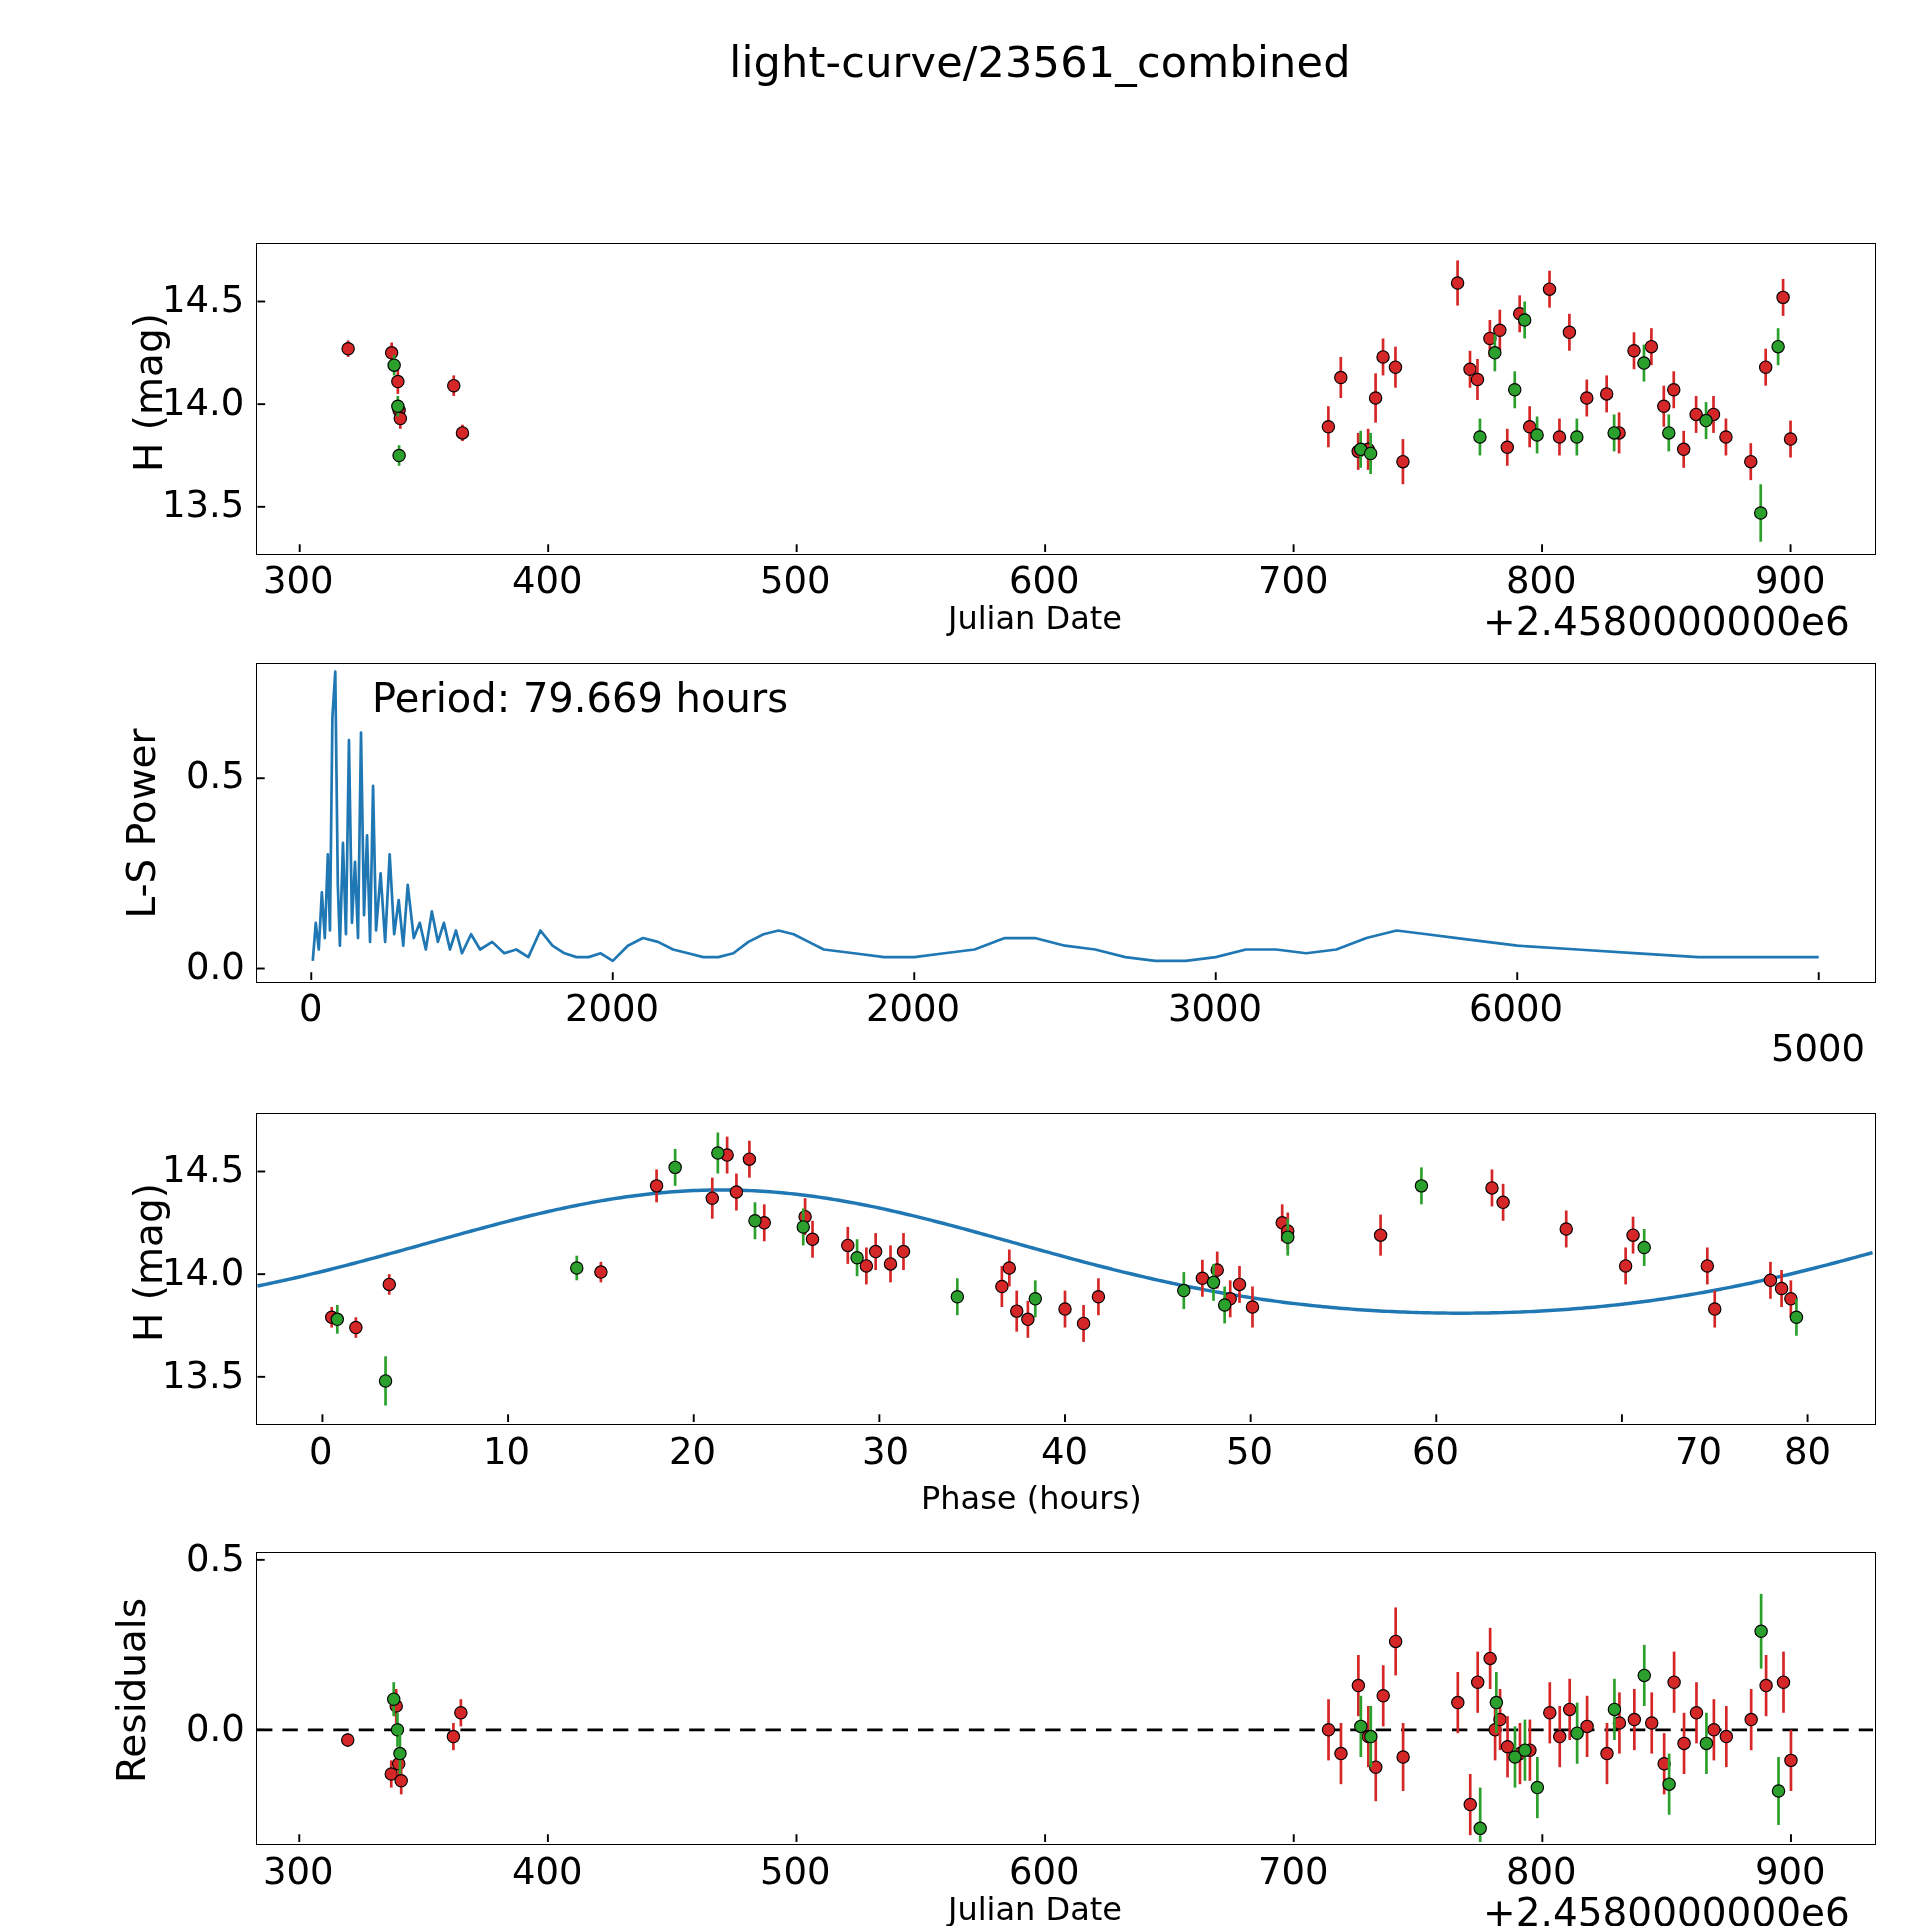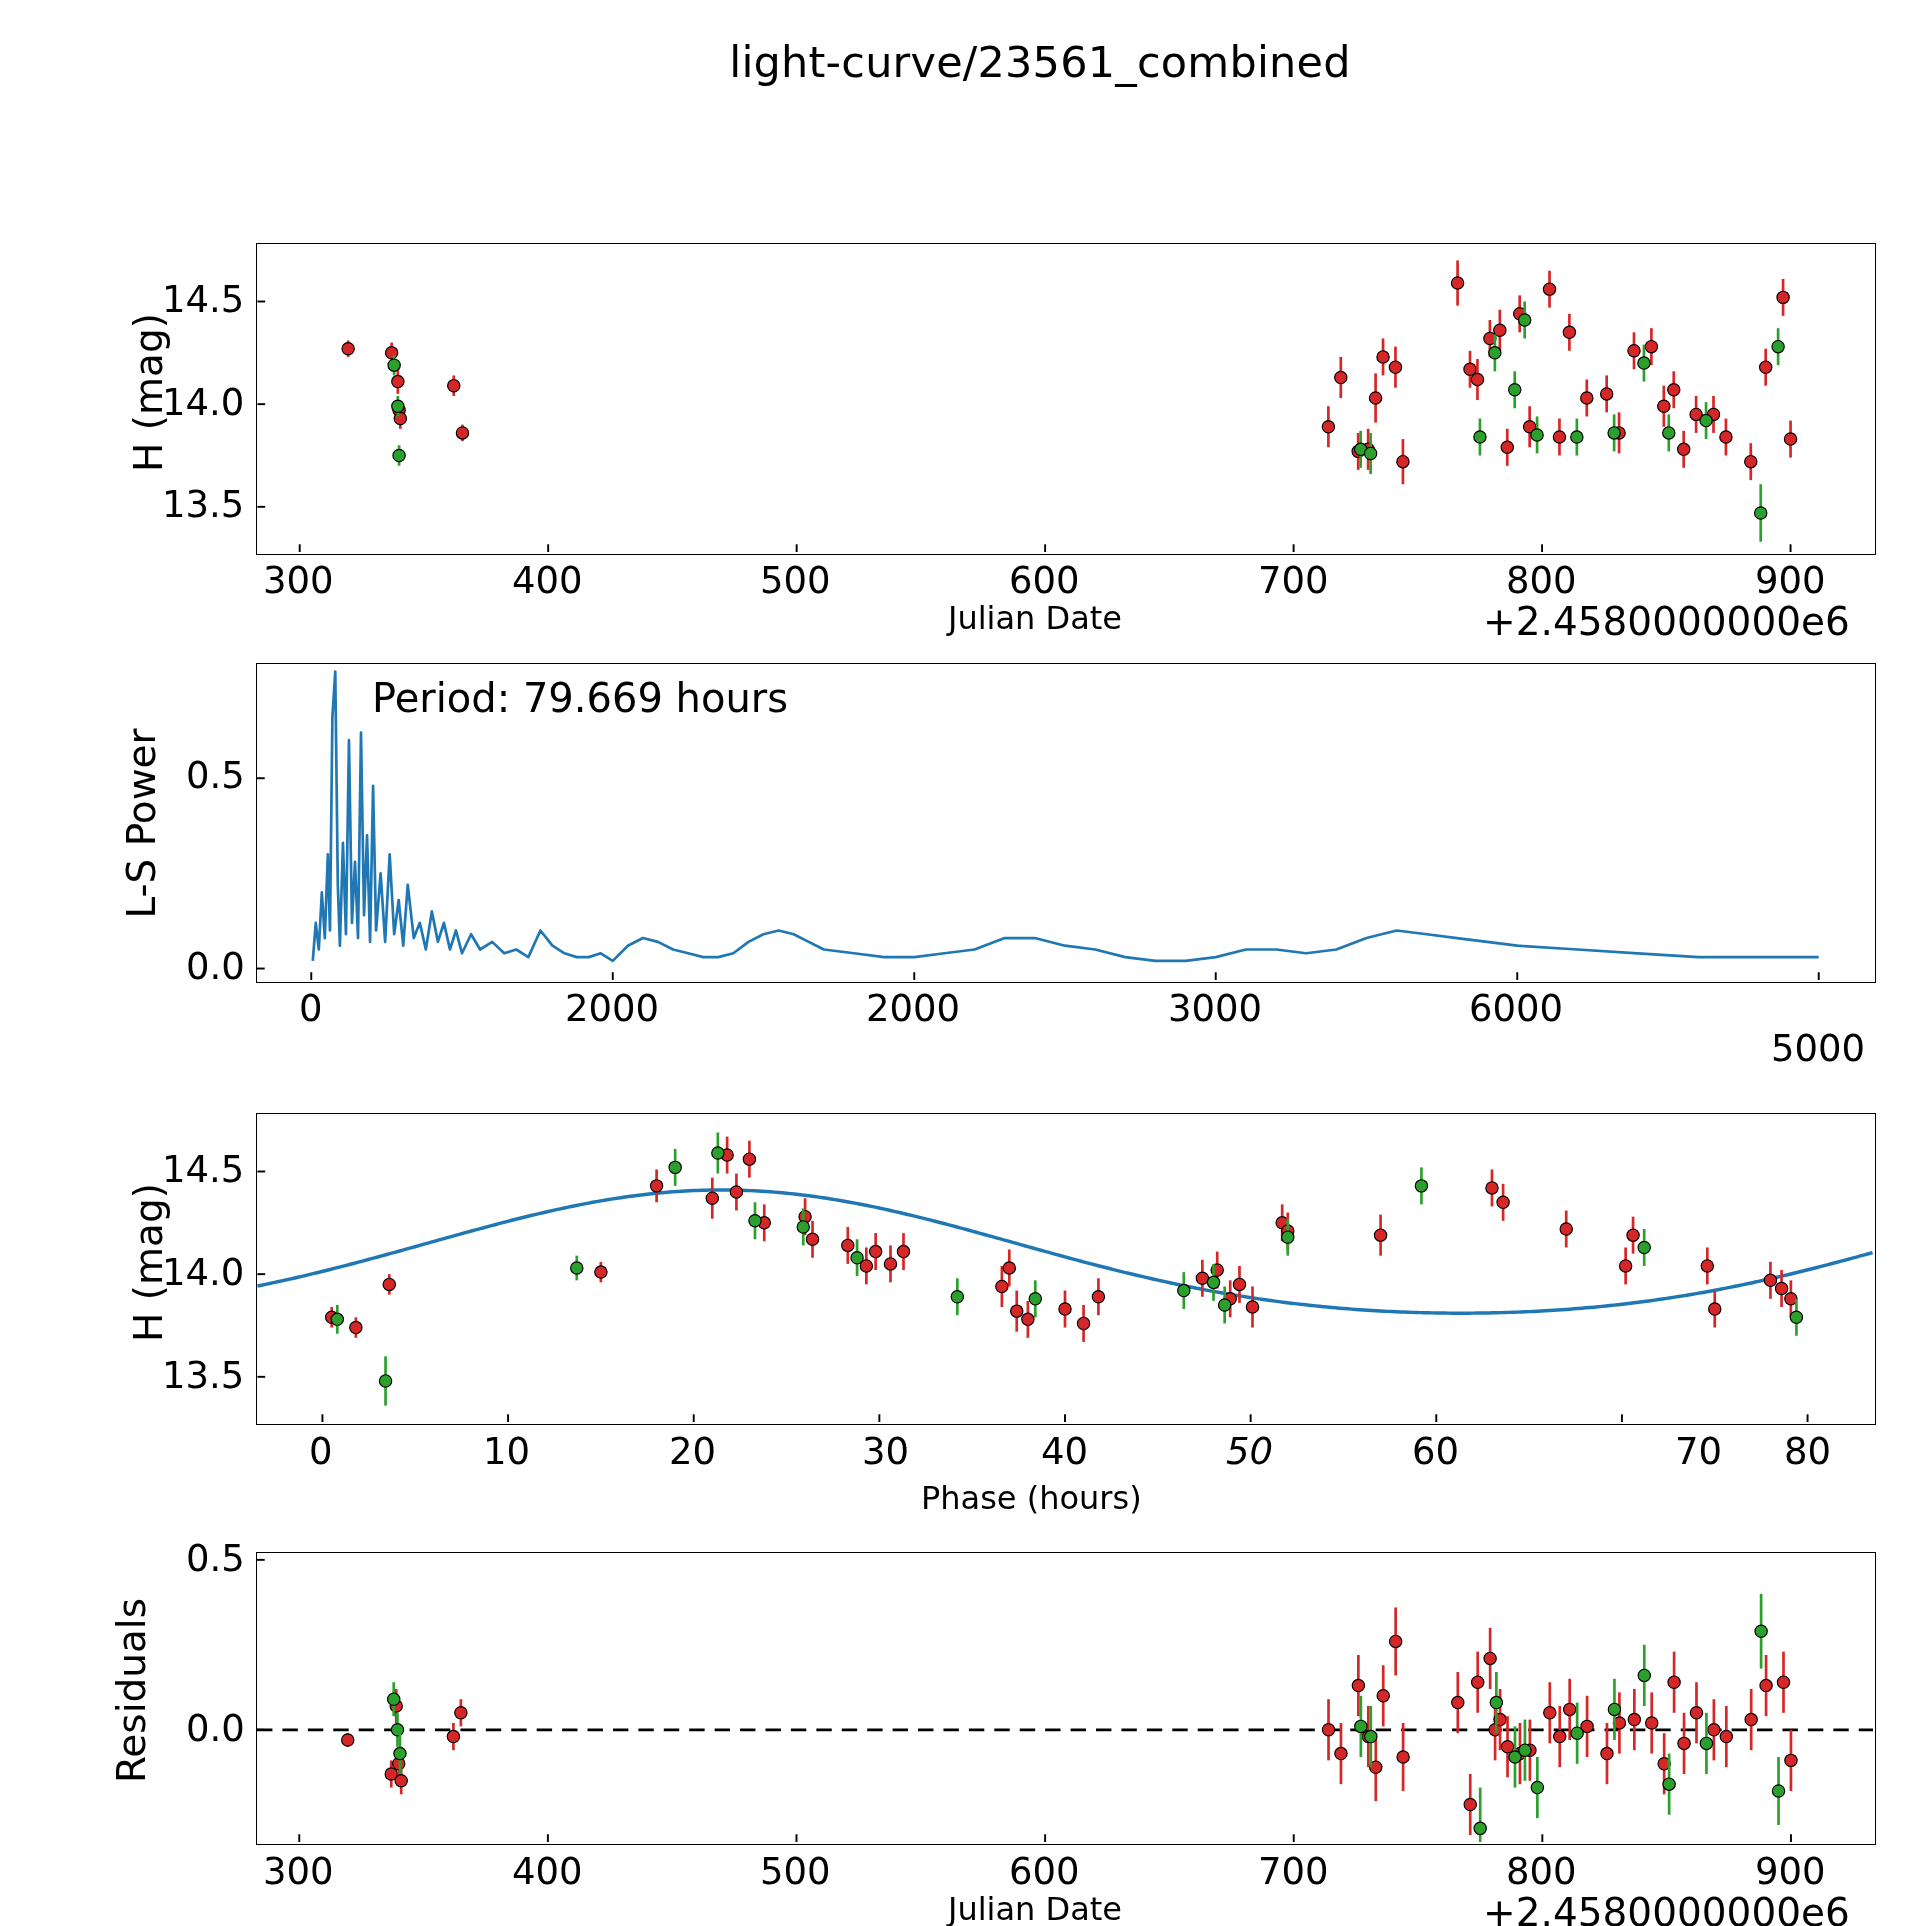--- a/index.html
+++ b/index.html
@@ -462,21 +462,21 @@
       <div class="ticklab" style="left: 1168px; top: 987px; position: absolute; white-space: nowrap;">3000</div>
       <div class="ticklab" style="left: 1469px; top: 987px; position: absolute; white-space: nowrap;">6000</div>
       <div class="ticklab" style="left: 1771px; top: 987px; position: absolute; white-space: nowrap; margin-top: 40px;">5000</div>
       <div class="ticklab" style="left: 186px; top: 945px; position: absolute; white-space: nowrap;">0.0</div>
       <div class="ticklab" style="left: 186px; top: 754px; position: absolute; white-space: nowrap;">0.5</div>
       <div class="ticklab" style="left: 309px; top: 1430px; position: absolute; white-space: nowrap;">0</div>
       <div class="ticklab" style="left: 483px; top: 1430px; position: absolute; white-space: nowrap;">10</div>
       <div class="ticklab" style="left: 669px; top: 1430px; position: absolute; white-space: nowrap;">20</div>
       <div class="ticklab" style="left: 855px; top: 1430px; position: absolute; white-space: nowrap; margin-left: 7px;">30</div>
       <div class="ticklab" style="left: 1041px; top: 1430px; position: absolute; white-space: nowrap;">40</div>
-      <div class="ticklab" style="left: 1226px; top: 1430px; position: absolute; white-space: nowrap; font-style: italic;">50</div>
+      <div class="ticklab" style="left: 1226px; top: 1430px; position: absolute; white-space: nowrap;">50</div>
       <div class="ticklab" style="left: 1412px; top: 1430px; position: absolute; white-space: nowrap;">60</div>
       <div class="ticklab" style="left: 1675px; top: 1430px; position: absolute; white-space: nowrap;">70</div>
       <div class="ticklab" style="left: 1784px; top: 1430px; position: absolute; white-space: nowrap;">80</div>
       <div class="ticklab" style="left: 162px; top: 1354px; position: absolute; white-space: nowrap;">13.5</div>
       <div class="ticklab" style="left: 162px; top: 1251px; position: absolute; white-space: nowrap;">14.0</div>
       <div class="ticklab" style="left: 162px; top: 1148px; position: absolute; white-space: nowrap;">14.5</div>
       <div class="ticklab" style="left: 263px; top: 1850px; position: absolute; white-space: nowrap;">300</div>
       <div class="ticklab" style="left: 512px; top: 1850px; position: absolute; white-space: nowrap;">400</div>
       <div class="ticklab" style="left: 760px; top: 1850px; position: absolute; white-space: nowrap;">500</div>
       <div class="ticklab" style="left: 1009px; top: 1850px; position: absolute; white-space: nowrap;">600</div>

